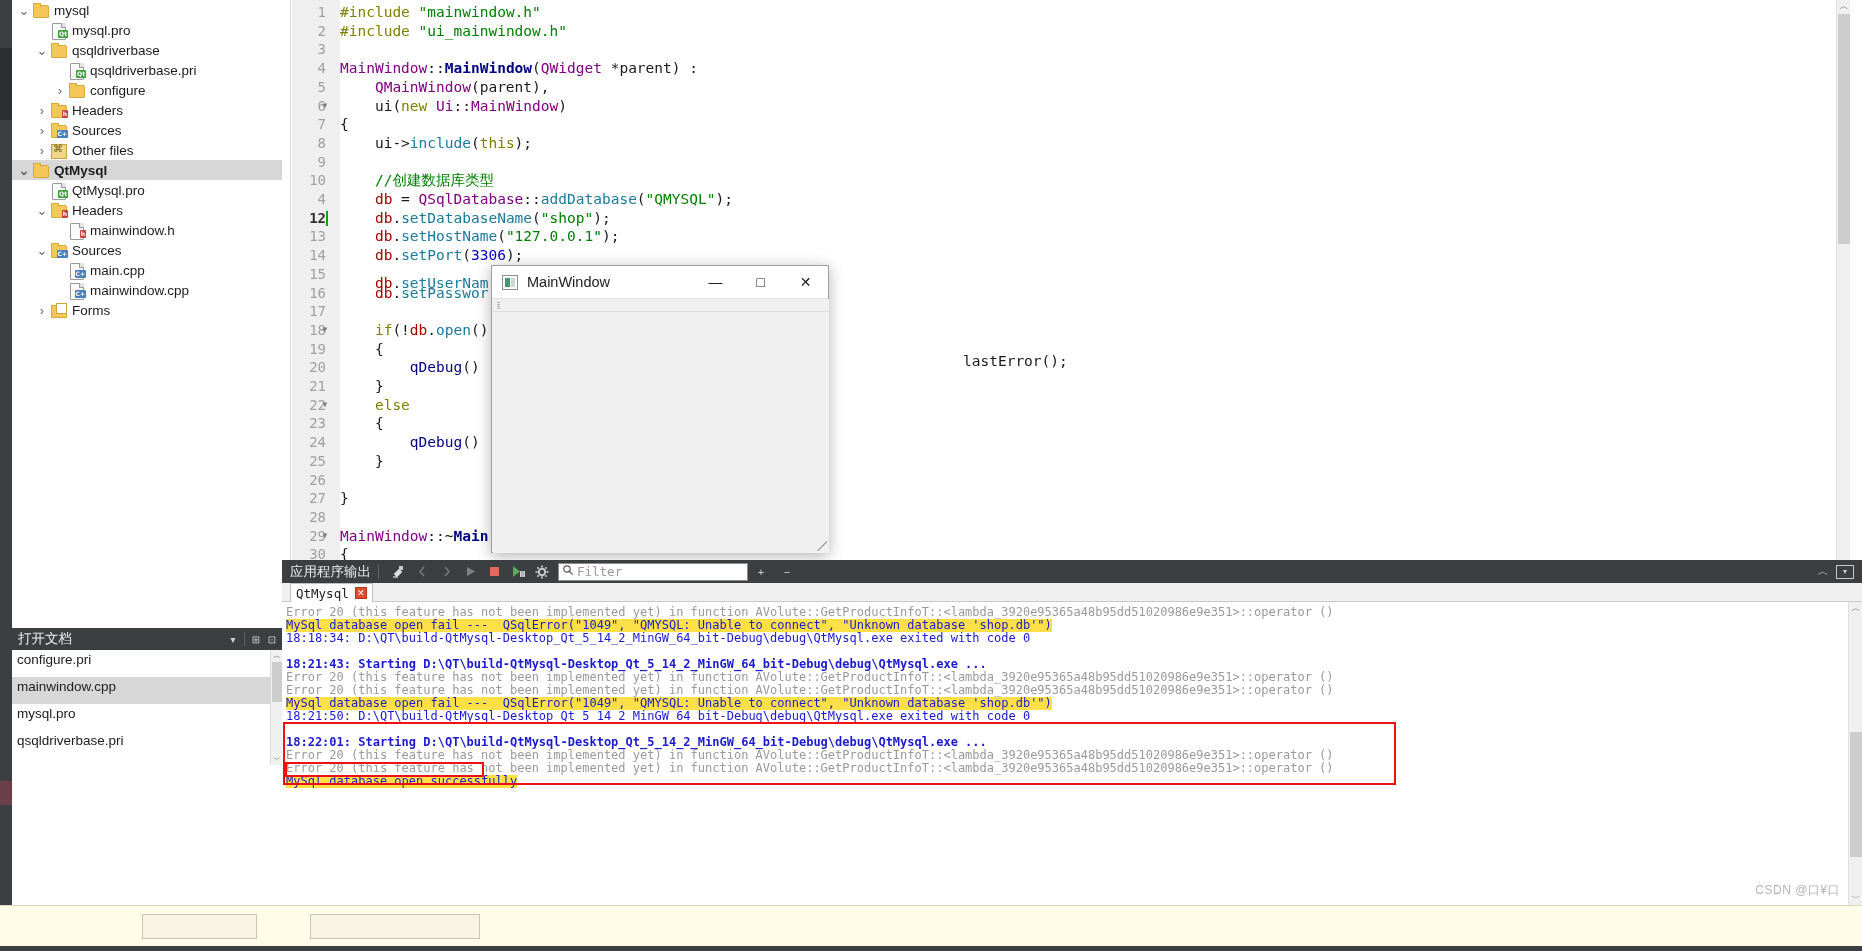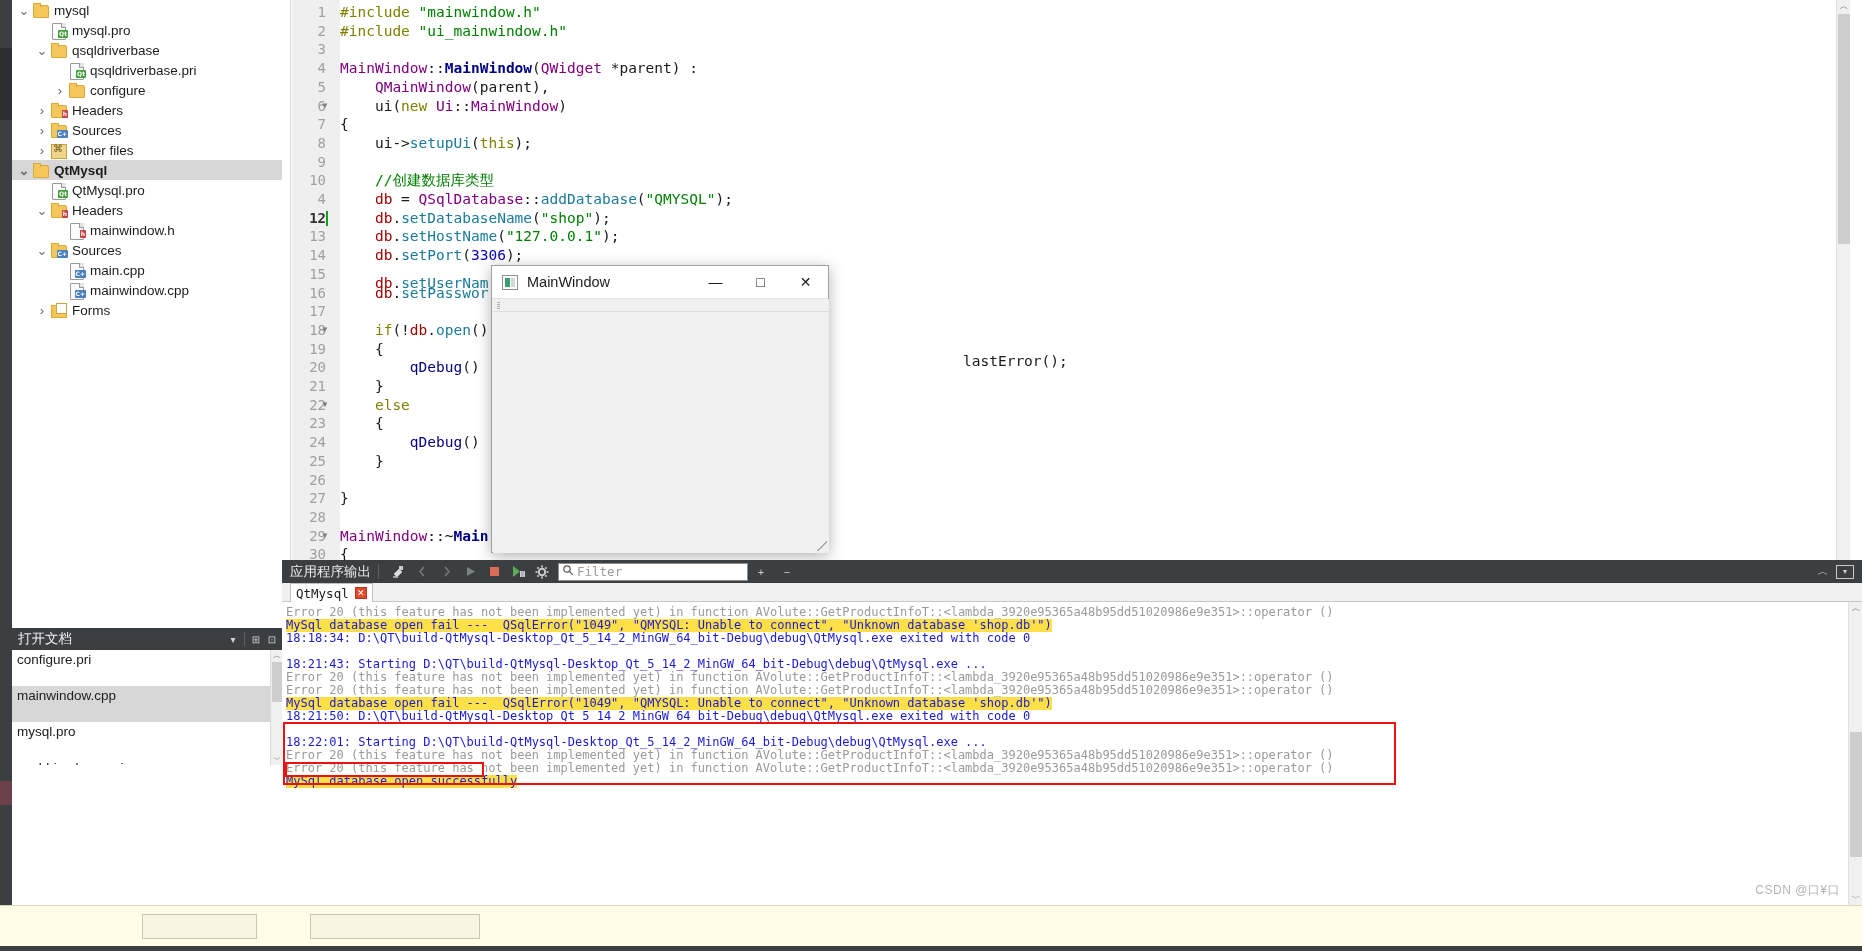--- a/index.html
+++ b/index.html
@@ -105,21 +105,21 @@
     cursor: default;
   }
   .docs-header .sep {
     width: 1px; height: 14px; background: #5c6063; margin: 0 3px;
   }
   .docs-list {
     position: absolute; left: 12px; top: 650px; width: 258px; height: 115px;
     background: #ffffff; overflow: hidden;
   }
   .doc-row {
-    height: 36px; line-height: 19px; padding-left: 5px;
+    height: 27px; line-height: 19px; padding-left: 5px;
     font-size: 13.5px; white-space: nowrap; cursor: default;
   }
   .doc-row.selected { background: #d7d7d7; }
   .docs-scroll {
     position: absolute; left: 270px; top: 650px; width: 12px; height: 115px;
     background: #f0f0f0; border-left: 1px solid #dcdcdc;
   }
   .docs-scroll .up, .docs-scroll .dn {
     position: absolute; left: 0; width: 12px; height: 11px;
     color: #707070; font-size: 8px; text-align: center; line-height: 11px;
@@ -303,21 +303,21 @@
     position: absolute; left: 282px; top: 602px; width: 1566px; height: 303px;
     background: #ffffff; overflow: hidden;
     font-family: "DejaVu Sans Mono", monospace; font-size: 12px;
   }
   .cl {
     position: absolute; left: 4px; white-space: pre; height: 13px;
     line-height: 13px;
   }
   .cl.err { color: #9a9a9a; }
   .cl.blue { color: #1a1ad0; }
-  .cl.blue-b { color: #1a1ad0; font-weight: normal; }
+  .cl.blue-b { color: #1a1ad0; font-weight: bold; }
   .cl.hl { background: #fde047; color: #1a1ad0; }
   .redbox {
     position: absolute; border: 2px solid #ee1111;
   }
   .console-scroll {
     position: absolute; right: 0; top: 602px; width: 14px; height: 303px;
     background: #f0f0f0; border-left: 1px solid #e0e0e0;
   }
   .console-scroll .up, .console-scroll .dn {
     position: absolute; left: 0; width: 14px; height: 13px;
@@ -499,21 +499,21 @@
         <div class="ln" style="top: 59.1px; left: -48px;">4</div>
         <div class="cline" style="top: 59.1px; left: 0px;"><span class="k-type">MainWindow</span><span class="k-plain">::</span><span class="k-fn">MainWindow</span><span class="k-plain">(</span><span class="k-type">QWidget</span><span class="k-plain"> *parent) :</span></div>
         <div class="ln" style="top: 77.8px; left: -48px;">5</div>
         <div class="cline" style="top: 77.8px; left: 0px;"><span class="k-plain">    </span><span class="k-type">QMainWindow</span><span class="k-plain">(parent),</span></div>
         <div class="ln" style="top: 96.5px; left: -48px;">6</div>
         <div class="fold" style="top: 96.5px; left: -20px;">▼</div>
         <div class="cline" style="top: 96.5px; left: 0px;"><span class="k-plain">    ui(</span><span class="k-kw">new</span><span class="k-plain"> </span><span class="k-type">Ui</span><span class="k-plain">::</span><span class="k-type">MainWindow</span><span class="k-plain">)</span></div>
         <div class="ln" style="top: 115.2px; left: -48px;">7</div>
         <div class="cline" style="top: 115.2px; left: 0px;"><span class="k-plain">{</span></div>
         <div class="ln" style="top: 133.9px; left: -48px;">8</div>
-        <div class="cline" style="top: 133.9px; left: 0px;"><span class="k-plain">    ui-&gt;</span><span class="k-mem">setupUi</span><span class="k-plain">(</span><span class="k-kw">this</span><span class="k-plain">);</span></div>
+        <div class="cline" style="top: 133.9px; left: 0px;"><span class="k-plain">    ui-&gt;</span><span class="k-mem">include</span><span class="k-plain">(</span><span class="k-kw">this</span><span class="k-plain">);</span></div>
         <div class="ln" style="top: 152.6px; left: -48px;">9</div>
         <div class="cline" style="top: 152.6px; left: 0px;"></div>
         <div class="ln" style="top: 171.3px; left: -48px;">10</div>
         <div class="cline" style="top: 171.3px; left: 0px;"><span class="k-com">    //创建数据库类型</span></div>
         <div class="ln" style="top: 190px; left: -48px;">4</div>
         <div class="cline" style="top: 190px; left: 0px;"><span class="k-plain">    </span><span class="k-field">db</span><span class="k-plain"> = </span><span class="k-type">QSqlDatabase</span><span class="k-plain">::</span><span class="k-mem">addDatabase</span><span class="k-plain">(</span><span class="k-str">"QMYSQL"</span><span class="k-plain">);</span></div>
         <div class="ln cur" style="top: 208.7px; left: -48px;">12</div>
         <div class="caret" style="top: 210.7px; left: -14px;"></div>
         <div class="cline" style="top: 208.7px; left: 0px;"><span class="k-plain">    </span><span class="k-field">db</span><span class="k-plain">.</span><span class="k-mem">setDatabaseName</span><span class="k-plain">(</span><span class="k-str">"shop"</span><span class="k-plain">);</span></div>
         <div class="ln" style="top: 227.4px; left: -48px;">13</div>

